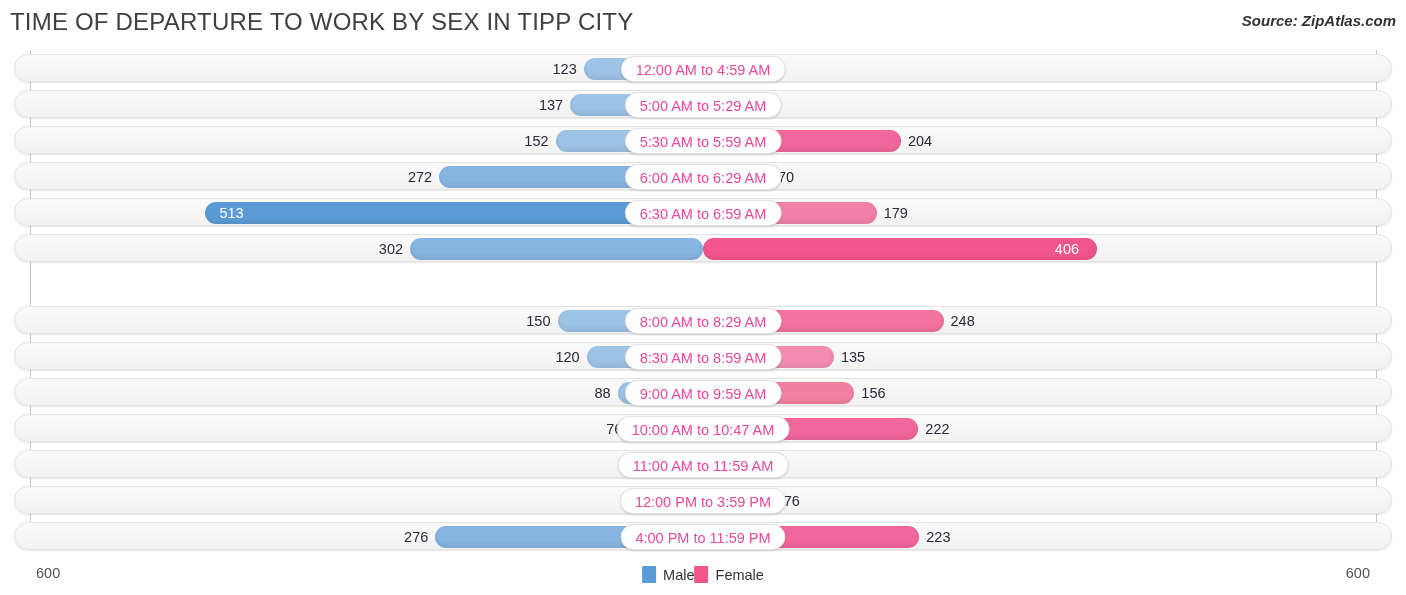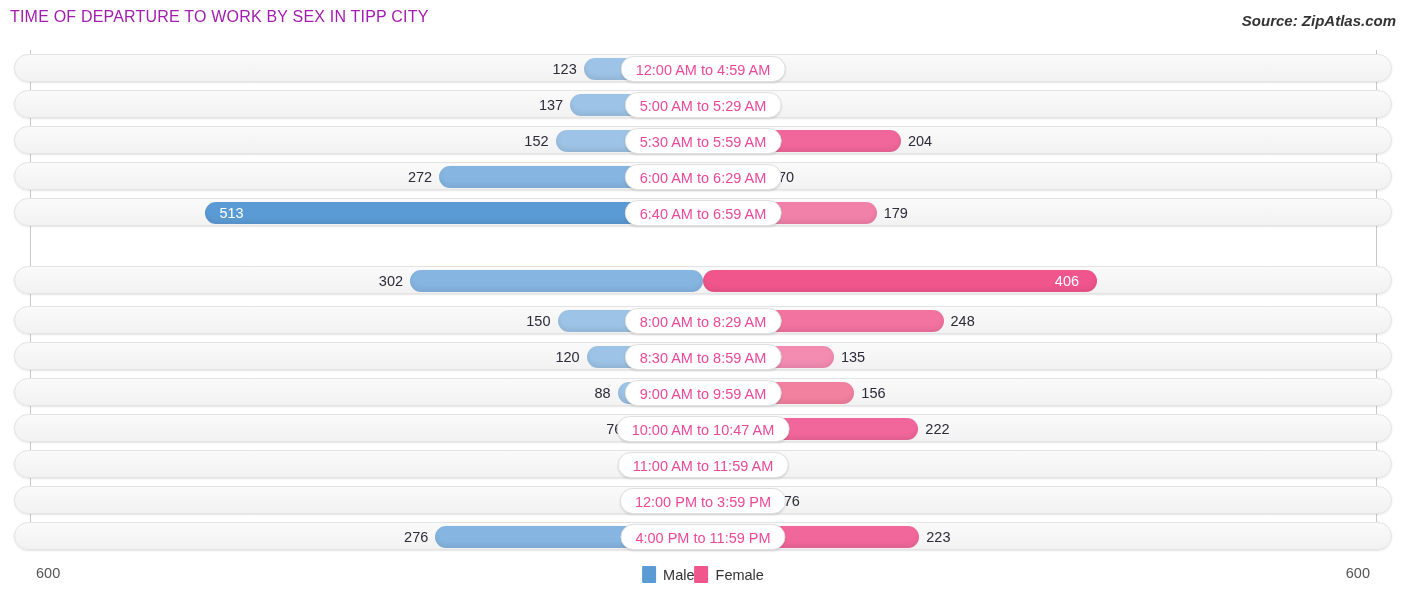--- a/index.html
+++ b/index.html
@@ -14,23 +14,23 @@
     position: relative;
     width: 1406px;
     height: 595px;
     background: #ffffff;
   }
 
   
   .title {
     position: absolute;
     left: 10px; top: 8px;
-    font-size: 16px;
+    font-size: 24px;
     letter-spacing: .2px;
-    color: #a21caf;
+    color: #404040;
     font-weight: 400;
     white-space: nowrap;
   }
   .source {
     position: absolute;
     right: 10px; top: 12px;
     font-size: 15px;
     font-style: italic;
     color: #333333;
     font-weight: 700;
@@ -181,23 +181,23 @@
         <div class="bar bar-female" style="width: 67.9px; background: rgb(244, 160, 189);"></div>
         <div class="val val-out-left" style="right: calc(50% + 270.84px);">272</div>
         <div class="val val-out-right" style="left: calc(50% + 74.9px);">70</div>
         <div class="cat-pill">6:00 AM to 6:29 AM</div>
       </div>
       <div class="row" style="top: 148px;">
         <div class="bar bar-male" style="width: 497.61px; background: rgb(91, 155, 213);"></div>
         <div class="bar bar-female" style="width: 173.63px; background: rgb(242, 129, 169);"></div>
         <div class="val val-out-left val-in" style="right: calc(50% + 483.61px); transform: translateX(100%); left: auto;">513</div>
         <div class="val val-out-right" style="left: calc(50% + 180.63px);">179</div>
-        <div class="cat-pill">6:40 AM to 6:59 AM</div>
-      </div>
-      <div class="row" style="top: 184px; margin-top: 32px;">
+        <div class="cat-pill">6:30 AM to 6:59 AM</div>
+      </div>
+      <div class="row" style="top: 184px;">
         <div class="bar bar-male" style="width: 292.94px; background: rgb(134, 181, 226);"></div>
         <div class="bar bar-female" style="width: 393.82px; background: rgb(240, 85, 140);"></div>
         <div class="val val-out-left" style="right: calc(50% + 299.94px);">302</div>
         <div class="val val-out-right val-in" style="left: calc(50% + 351.82px);">406</div>
       </div>
       <div class="row" style="top: 256px;">
         <div class="bar bar-male" style="width: 145.5px; background: rgb(157, 195, 230);"></div>
         <div class="bar bar-female" style="width: 240.56px; background: rgb(242, 115, 159);"></div>
         <div class="val val-out-left" style="right: calc(50% + 152.5px);">150</div>
         <div class="val val-out-right" style="left: calc(50% + 247.56px);">248</div>

